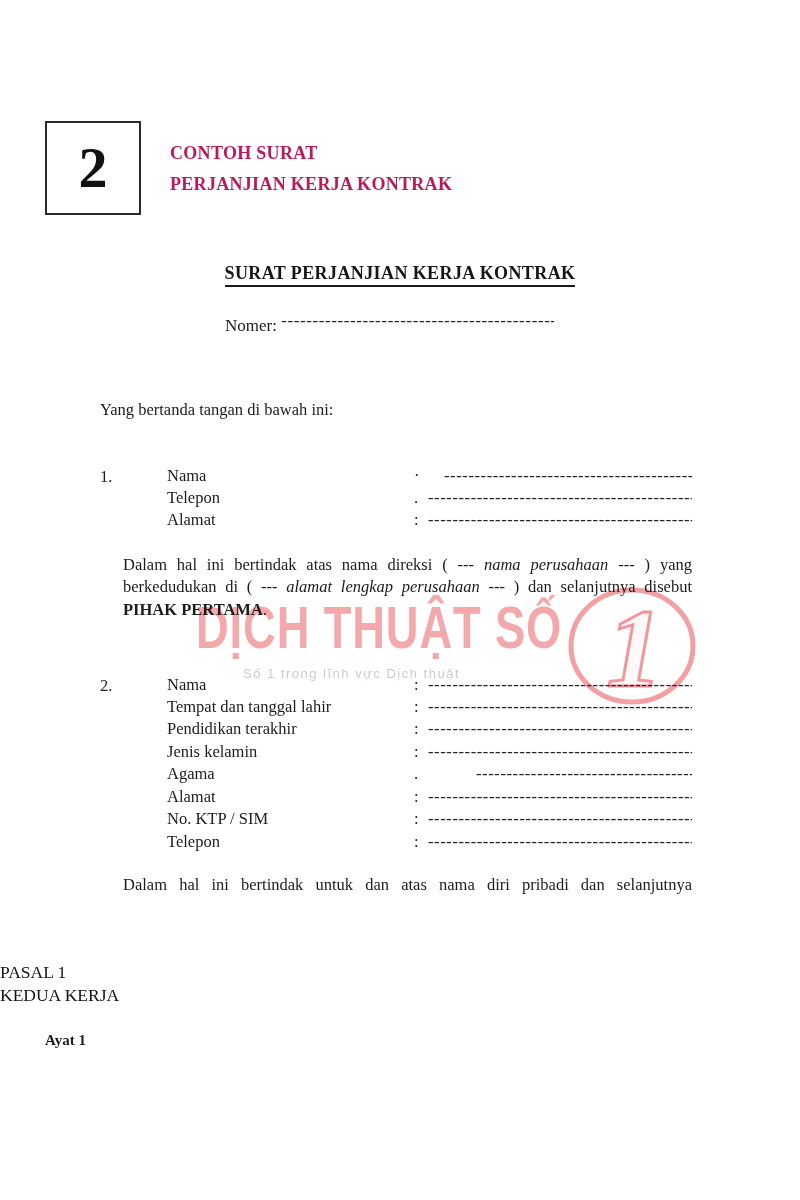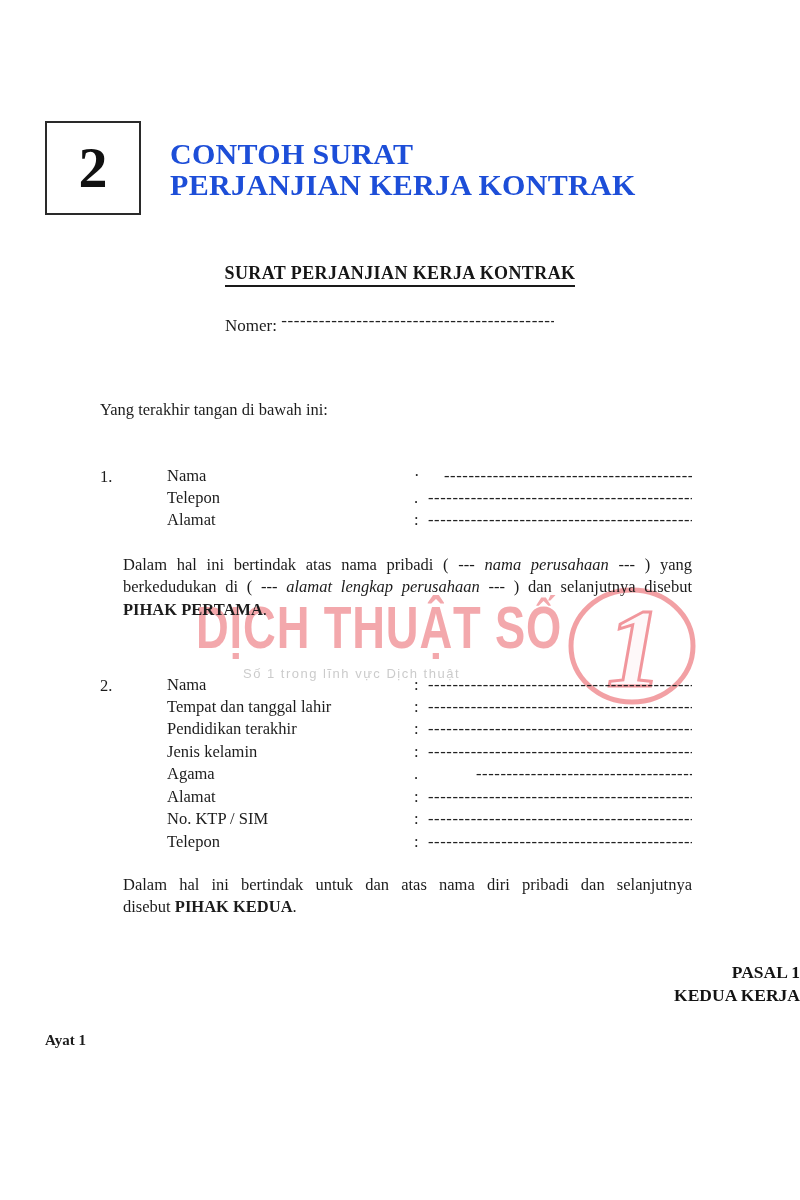--- a/index.html
+++ b/index.html
@@ -25,21 +25,21 @@
   .wm-logo { left:558px; top:574px; width:150px; height:140px; }
   
   .content { position:absolute; inset:0; z-index:2; }
   .hdr-box {
     position:absolute; left:45px; top:121px; width:96px; height:94px;
     border:2px solid #2a2a2a; display:flex; align-items:center; justify-content:center;
   }
   .hdr-num { font-size:58px; font-weight:bold; color:#111; line-height:1; }
   .hdr-title {
     position:absolute; left:170px; top:138px; font-weight:bold;
-    font-size:30px; line-height:31px; letter-spacing:0.3px; color:#1d4ed8;
+    font-size:18px; line-height:31px; letter-spacing:0.3px; color:#be185d;
   }
   .doc-title-wrap { position:absolute; left:0; top:263px; width:800px; text-align:center; }
   .doc-title {
     display:inline-block; font-weight:bold; font-size:18px; letter-spacing:0.4px;
     border-bottom:2px solid #1a1a1a; padding-bottom:1px; color:#161616;
   }
   .nomer-wrap { position:absolute; left:225px; top:311px; width:350px; white-space:nowrap; font-size:17px; }
   .nomer-wrap .dashfill { display:inline-block; width:273px; }
   .intro { position:absolute; left:100px; top:400px; font-size:16.5px; }
   .list-num { position:absolute; left:100px; font-size:16.5px; }
@@ -49,22 +49,22 @@
   .row-sep { width:14px; flex:none; }
   .row-dash { flex:1; min-width:0; }
   .dashfill {
     display:inline-block; overflow:hidden; white-space:nowrap; width:100%;
     letter-spacing:0.6px; color:#222; vertical-align:baseline;
   }
   .para { position:absolute; left:123px; width:569px; font-size:16.5px; line-height:22.3px; }
   .jline { text-align:justify; text-align-last:justify; }
   .b { font-weight:bold; }
   .i { font-style:italic;font-family:Liberation Serif, serif; }
-  .pasal { position:absolute; left:0; top:961px; width:800px; text-align:right;
-           font-weight:bold; font-size:17.5px; line-height:23px; color:#141414; }
+  .pasal { position:absolute; left:0; top:961px; width:800px; text-align:left;
+           font-weight:normal; font-size:17.5px; line-height:23px; color:#141414; }
   .ayat { position:absolute; left:45px; top:1032px; font-weight:bold; font-size:15px; }
 </style>
 </head>
 <body>
 
 <div class="page">
 
   <div class="wm wm-text">DỊCH THUẬT SỐ</div>
   <div class="wm wm-sub">Số 1 trong lĩnh vực Dịch thuật</div>
   <svg class="wm wm-logo" viewBox="0 0 150 140">
@@ -86,21 +86,21 @@
 
     <div class="doc-title-wrap">
       <span class="doc-title">SURAT PERJANJIAN KERJA KONTRAK</span>
     </div>
 
     <div class="nomer-wrap">
       <span>Nomer:</span>
       <span class="dashfill">--------------------------------------------------------------------------------</span>
     </div>
 
-    <div class="intro">Yang terakhir tangan di bawah ini:</div>
+    <div class="intro">Yang bertanda tangan di bawah ini:</div>
 
     <div class="list-num" style="top:467px;">1.</div>
     <div class="rows" style="top:464.5px;">
         <div class="form-row">
           <span class="row-label">Nama</span>
           <span class="row-sep">·</span>
           <span class="row-dash" style="padding-left: 16px;"><span class="dashfill">--------------------------------------------------------------------------------</span></span>
         </div>
         <div class="form-row">
           <span class="row-label">Telepon</span>
@@ -108,21 +108,21 @@
           <span class="row-dash"><span class="dashfill">--------------------------------------------------------------------------------</span></span>
         </div>
         <div class="form-row">
           <span class="row-label">Alamat</span>
           <span class="row-sep">:</span>
           <span class="row-dash"><span class="dashfill">--------------------------------------------------------------------------------</span></span>
         </div>
       </div>
 
     <div class="para" style="top:554px;">
-        <div class="jline"><span>Dalam hal ini bertindak atas nama pribadi ( --- </span><span class="i">nama perusahaan</span><span> --- ) yang</span></div>
+        <div class="jline"><span>Dalam hal ini bertindak atas nama direksi ( --- </span><span class="i">nama perusahaan</span><span> --- ) yang</span></div>
         <div class="jline"><span>berkedudukan di ( --- </span><span class="i">alamat lengkap perusahaan</span><span> --- ) dan selanjutnya disebut</span></div>
         <div><span class="b">PIHAK PERTAMA</span><span>.</span></div>
       </div>
 
     <div class="list-num" style="top:676px;">2.</div>
     <div class="rows" style="top:673.5px;">
         <div class="form-row">
           <span class="row-label">Nama</span>
           <span class="row-sep">:</span>
           <span class="row-dash"><span class="dashfill">--------------------------------------------------------------------------------</span></span>
@@ -159,21 +159,20 @@
         </div>
         <div class="form-row">
           <span class="row-label">Telepon</span>
           <span class="row-sep">:</span>
           <span class="row-dash"><span class="dashfill">--------------------------------------------------------------------------------</span></span>
         </div>
       </div>
 
     <div class="para" style="top:874px;">
         <div class="jline"><span>Dalam hal ini bertindak untuk dan atas nama diri pribadi dan selanjutnya</span></div>
-        <div><span>disebut </span><span class="b">PIHAK KEDUA</span><span>.</span></div>
       </div>
 
     <div class="pasal">
       <div>PASAL 1</div>
       <div>KEDUA KERJA</div>
     </div>
 
     <div class="ayat">Ayat 1</div>
 
   </div>

